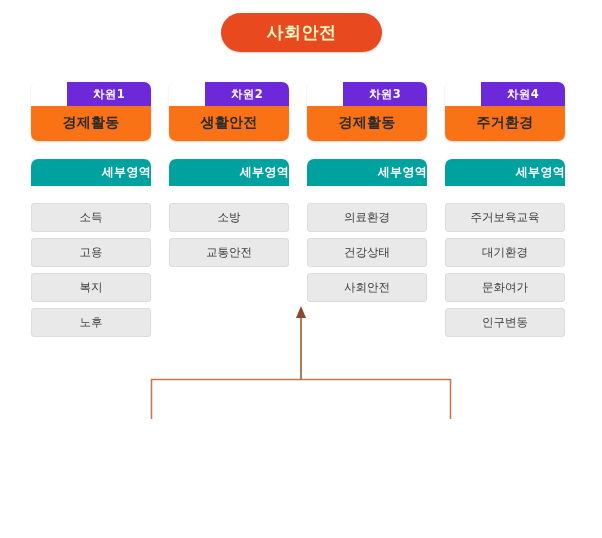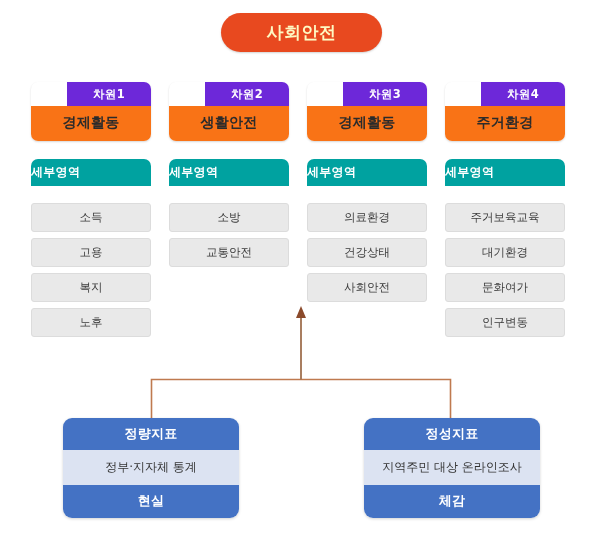--- a/index.html
+++ b/index.html
@@ -79,21 +79,21 @@
     padding: 8px 0 9px 0;
     letter-spacing: 0.3px;
   }
 
   .sub-head {
     margin-top: 18px;
     background: #00a2a0;
     color: #ffffff;
     font-size: 12px;
     font-weight: bold;
-    text-align: left;
+    text-align: right;
     padding: 5px 0 5px 0;
     border-radius: 7px 7px 0 0;
     letter-spacing: 0.3px;
   }
   .sub-list {
     display: flex;
     flex-direction: column;
     gap: 6px;
     margin-top: 17px;
   }
@@ -231,29 +231,14 @@
 
   <svg class="connector" viewBox="0 0 602 115" width="602" height="115">
 
     <path d="M 151.5 114 L 151.5 74.5 L 450.5 74.5 L 450.5 114" fill="none" stroke="#bf7a4f" stroke-width="1.6"></path>
 
     <line x1="301" y1="74.5" x2="301" y2="10" stroke="#a0704f" stroke-width="1.8"></line>
 
     <polygon points="301,1 296,13 306,13" fill="#8b4a2b"></polygon>
   </svg>
 
-  <div class="bottom-row">
-
-    <div class="ind-card left">
-      <div class="ind-head">정량지표</div>
-      <div class="ind-body">정부·지자체 통계</div>
-      <div class="ind-foot">현실</div>
-    </div>
-
-    <div class="ind-card right">
-      <div class="ind-head">정성지표</div>
-      <div class="ind-body">지역주민 대상 온라인조사</div>
-      <div class="ind-foot">체감</div>
-    </div>
-
-  </div>
 
 </div>
 
 </body></html>

